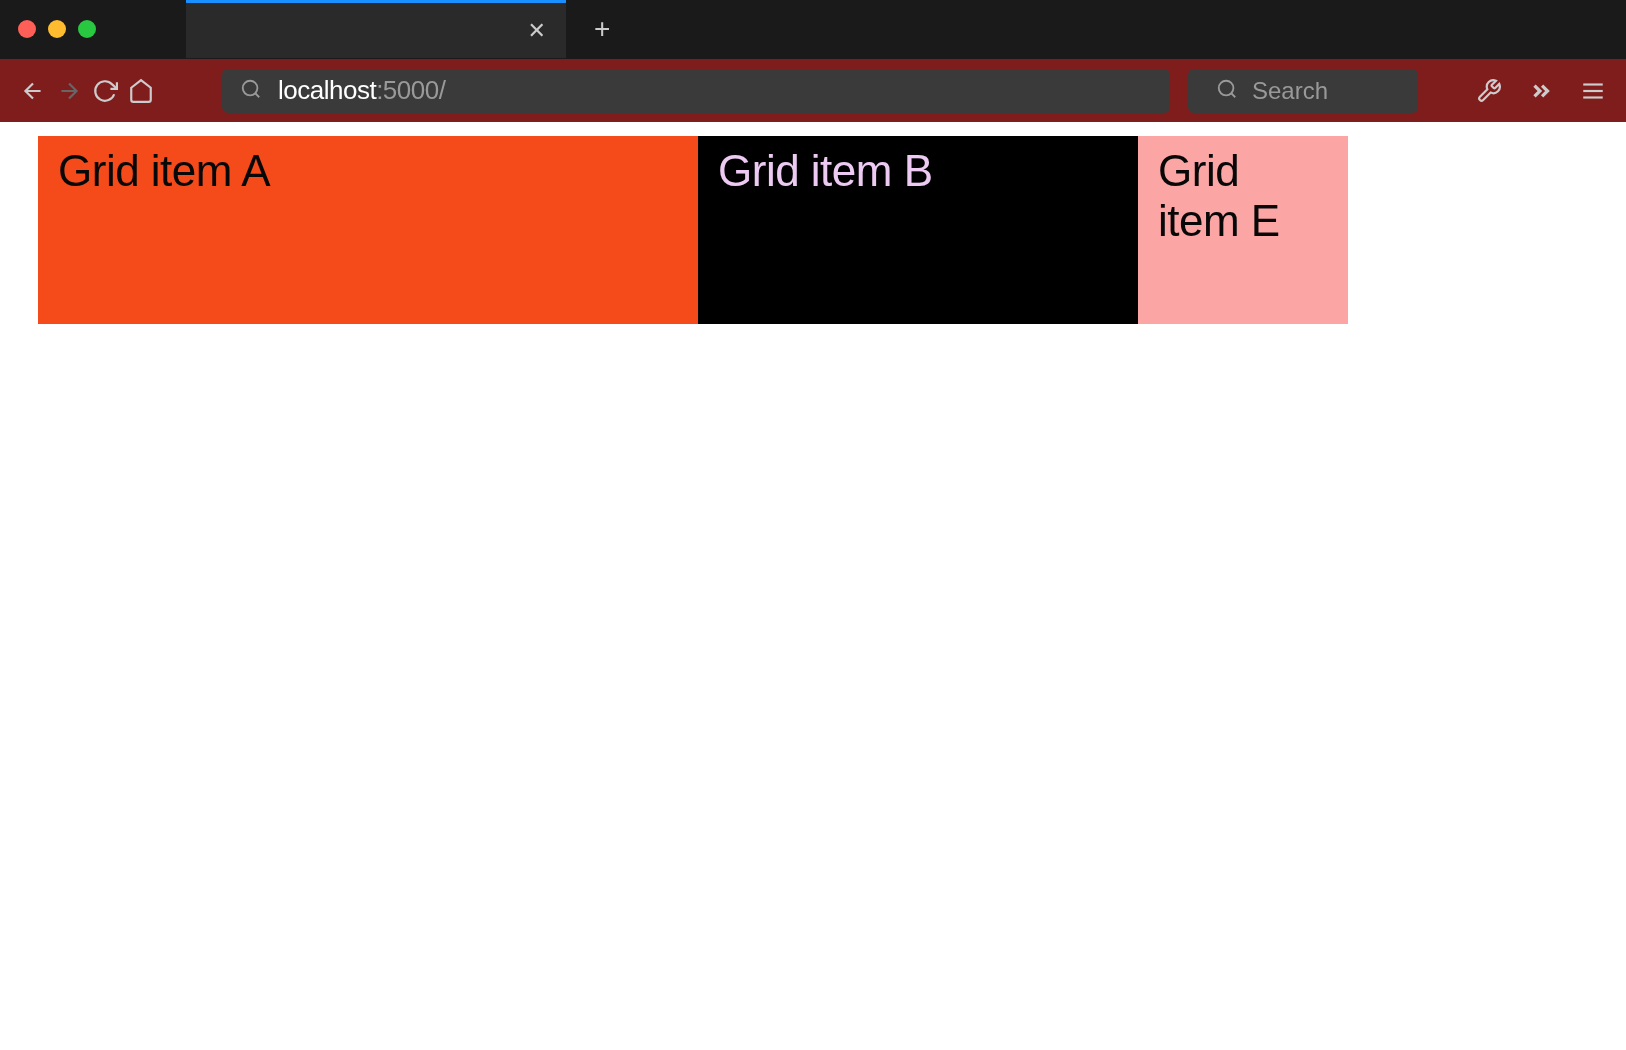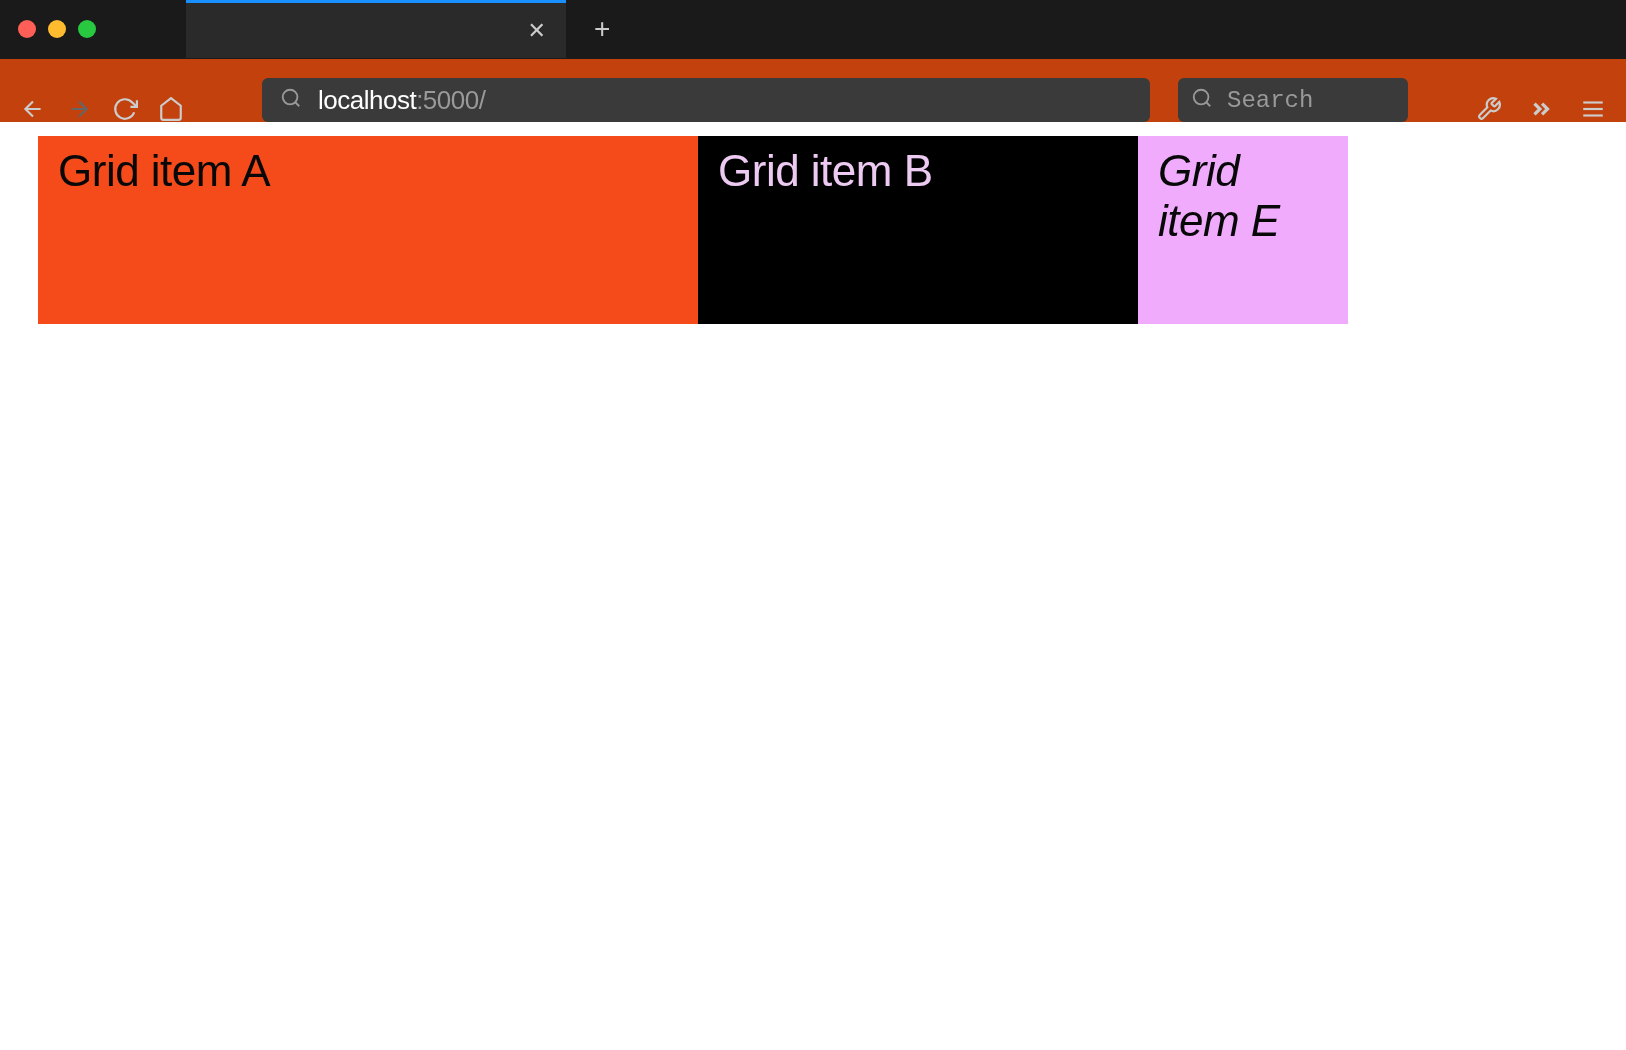--- a/index.html
+++ b/index.html
@@ -62,25 +62,25 @@
     .new-tab {
       color: #ccc;
       font-size: 28px;
       margin-left: 28px;
       cursor: pointer;
       line-height: 1;
     }
     
     .toolbar {
       height: 64px;
-      background: #c2410c;
-      display: flex;
-      align-items: flex-end;
+      background: #7f1d1d;
+      display: flex;
+      align-items: center;
       padding: 0 18px;
-      gap: 16px;
+      gap: 6px;
       border-top: 1px solid #1a1a1a;
     }
     .nav-icon {
       color: #ccc;
       width: 30px;
       display: flex;
       align-items: center;
       justify-content: center;
       cursor: pointer;
     }
@@ -114,22 +114,21 @@
     .url-text .port {
       color: #999;
     }
     .search-box {
       width: 230px;
       height: 44px;
       background: #3a3a3a;
       border-radius: 6px;
       display: flex;
       align-items: center;
-      padding: 0 13px;
-      font-family: Liberation Mono, monospace;
+      padding: 0 28px;
     }
     .search-box .search-icon {
       color: #999;
       margin-right: 14px;
     }
     .search-placeholder {
       color: #999;
       font-size: 24px;
     }
     .toolbar-right {
@@ -153,21 +152,21 @@
     .grid-item {
       font-size: 44px;
       font-weight: 400;
       padding: 10px 20px;
       letter-spacing: -0.5px;
     }
     .item-a { background: #f54a1a; color: #080808; }
     .item-b { background: #000000; color: #eccaf1; }
     .item-c { background: #1abed3; color: #080808; }
     .item-d { background: #fce21b; color: #080808; }
-    .item-e { background: #f0abfc; color: #080808; font-style: italic; }
+    .item-e { background: #fca5a5; color: #080808; }
     .search-icon svg {
       width: 22px;
       height: 22px;
     }
   </style>
 </head>
 <body>
 
 <div class="window">
 

